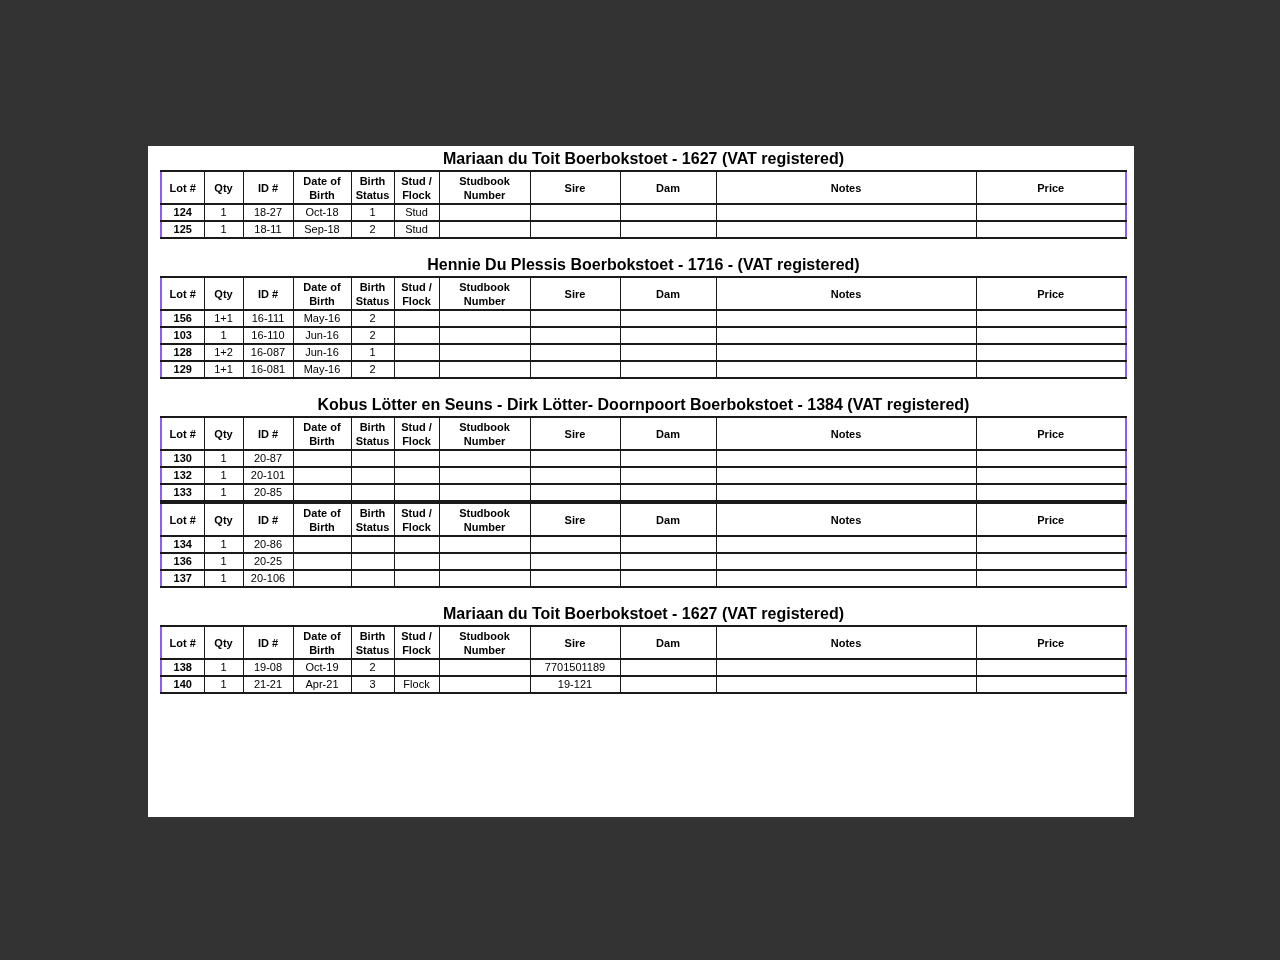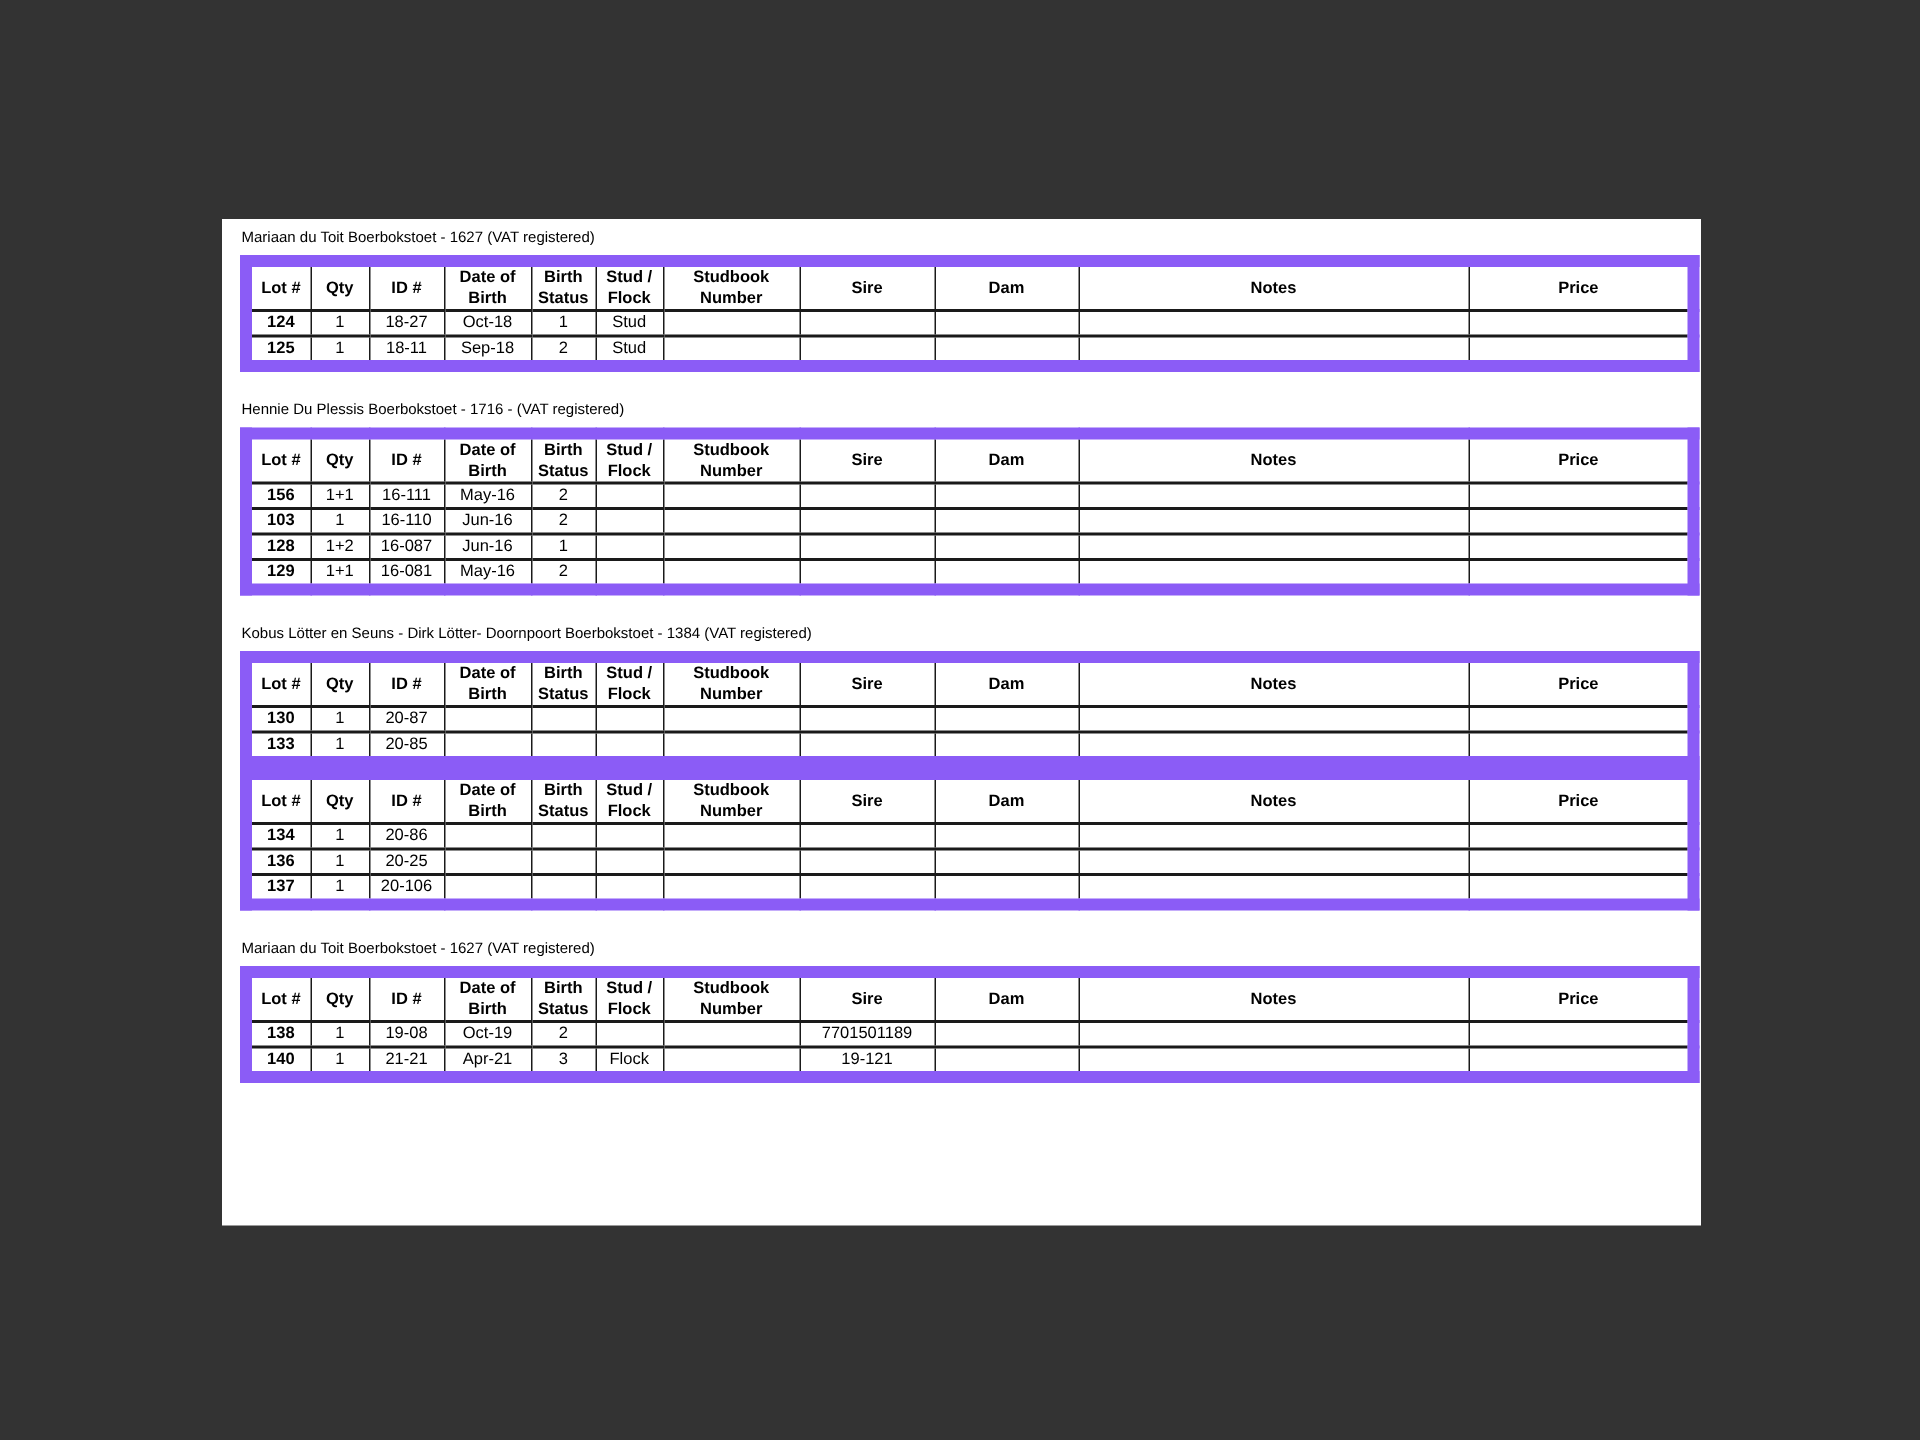--- a/index.html
+++ b/index.html
@@ -19,33 +19,34 @@
     left: 148px;
     top: 146px;
     width: 986px;
     height: 671px;
     background: #ffffff;
     box-sizing: border-box;
     padding: 3px 8px 6px 12px;
   }
   .lot-section { margin: 0; }
   .section-title {
-    font-weight: normal;
-    font-size: 10px;
+    font-weight: bold;
+    font-size: 16px;
     line-height: 17px;
     color: #000000;
     margin: 17px 0 3px 1px;
     white-space: nowrap;
+    text-align: center;
   }
   .lot-section:first-child .section-title { margin-top: 1px; }
   table.lot-table {
     border-collapse: collapse;
     table-layout: fixed;
     width: 965px;
-    border: 8px solid #8b5cf6;
+    border: 2px solid #8b5cf6;
   }
   .lot-table th, .lot-table td {
     border: 1px solid #1a1a1a;
     border-top-width: 2px;
     border-bottom-width: 2px;
     text-align: center;
     vertical-align: middle;
     color: #000000;
     padding: 0 1px;
     overflow: hidden;
@@ -269,20 +270,33 @@
             <td data-name="date-of-birth-cell"></td>
             <td data-name="birth-status-cell"></td>
             <td data-name="stud-flock-cell"></td>
             <td data-name="studbook-number-cell"></td>
             <td data-name="sire-cell"></td>
             <td data-name="dam-cell"></td>
             <td data-name="notes-cell"></td>
             <td data-name="price-cell"></td>
           </tr>
           <tr data-name="lot-row">
+            <td data-name="lot-cell">132</td>
+            <td data-name="qty-cell">1</td>
+            <td data-name="id-cell">20-101</td>
+            <td data-name="date-of-birth-cell"></td>
+            <td data-name="birth-status-cell"></td>
+            <td data-name="stud-flock-cell"></td>
+            <td data-name="studbook-number-cell"></td>
+            <td data-name="sire-cell"></td>
+            <td data-name="dam-cell"></td>
+            <td data-name="notes-cell"></td>
+            <td data-name="price-cell"></td>
+          </tr>
+          <tr data-name="lot-row">
             <td data-name="lot-cell">133</td>
             <td data-name="qty-cell">1</td>
             <td data-name="id-cell">20-85</td>
             <td data-name="date-of-birth-cell"></td>
             <td data-name="birth-status-cell"></td>
             <td data-name="stud-flock-cell"></td>
             <td data-name="studbook-number-cell"></td>
             <td data-name="sire-cell"></td>
             <td data-name="dam-cell"></td>
             <td data-name="notes-cell"></td>

